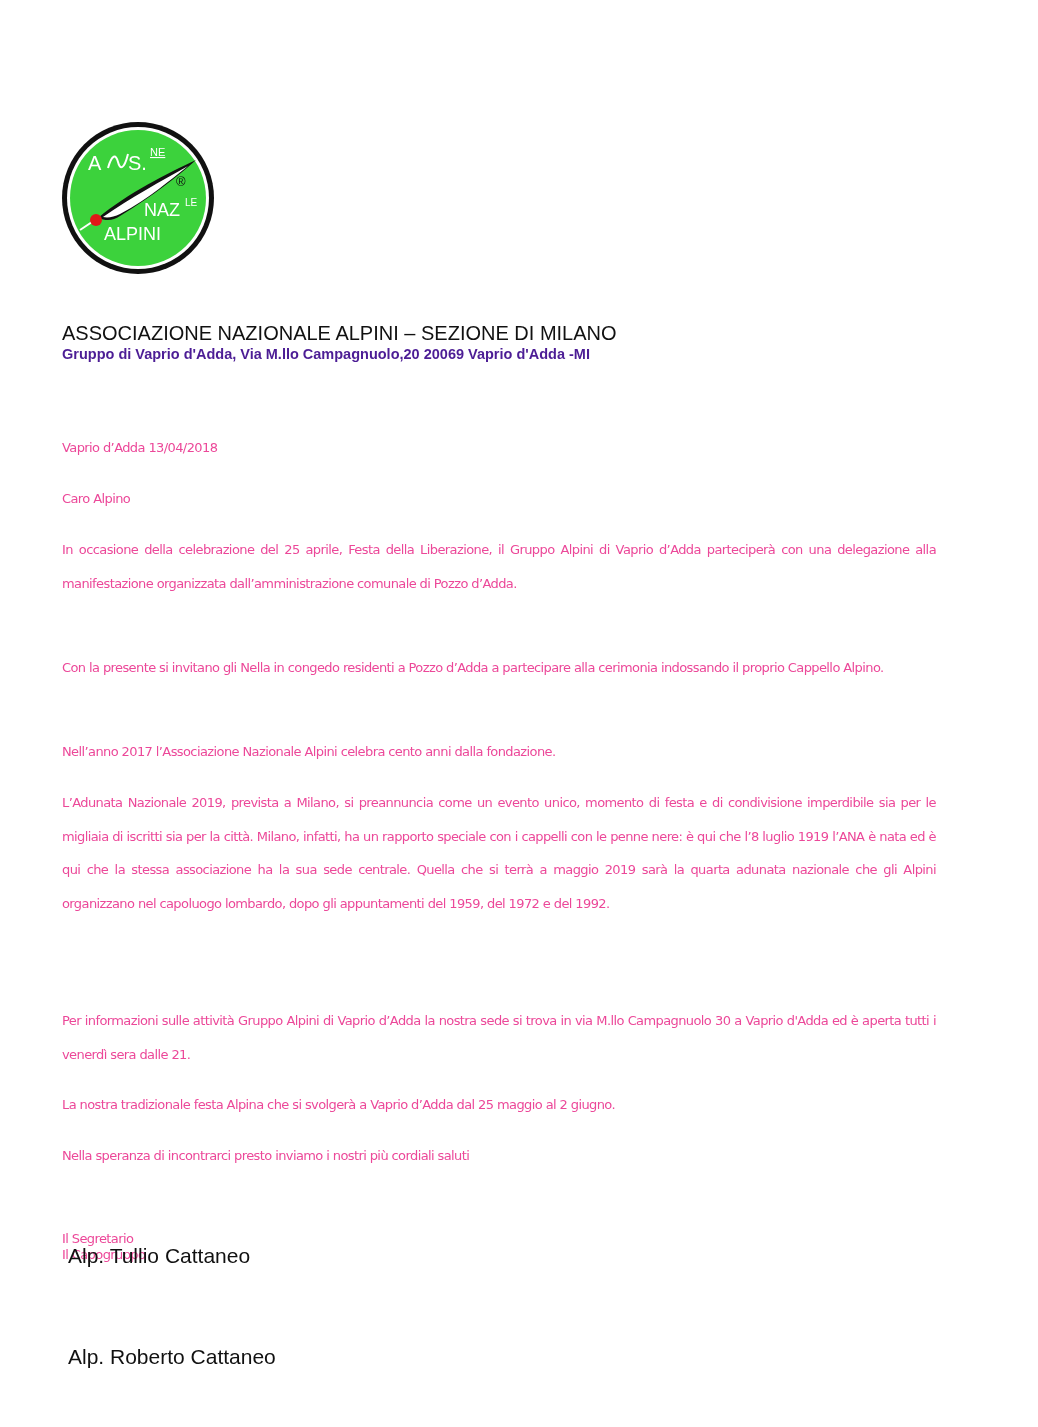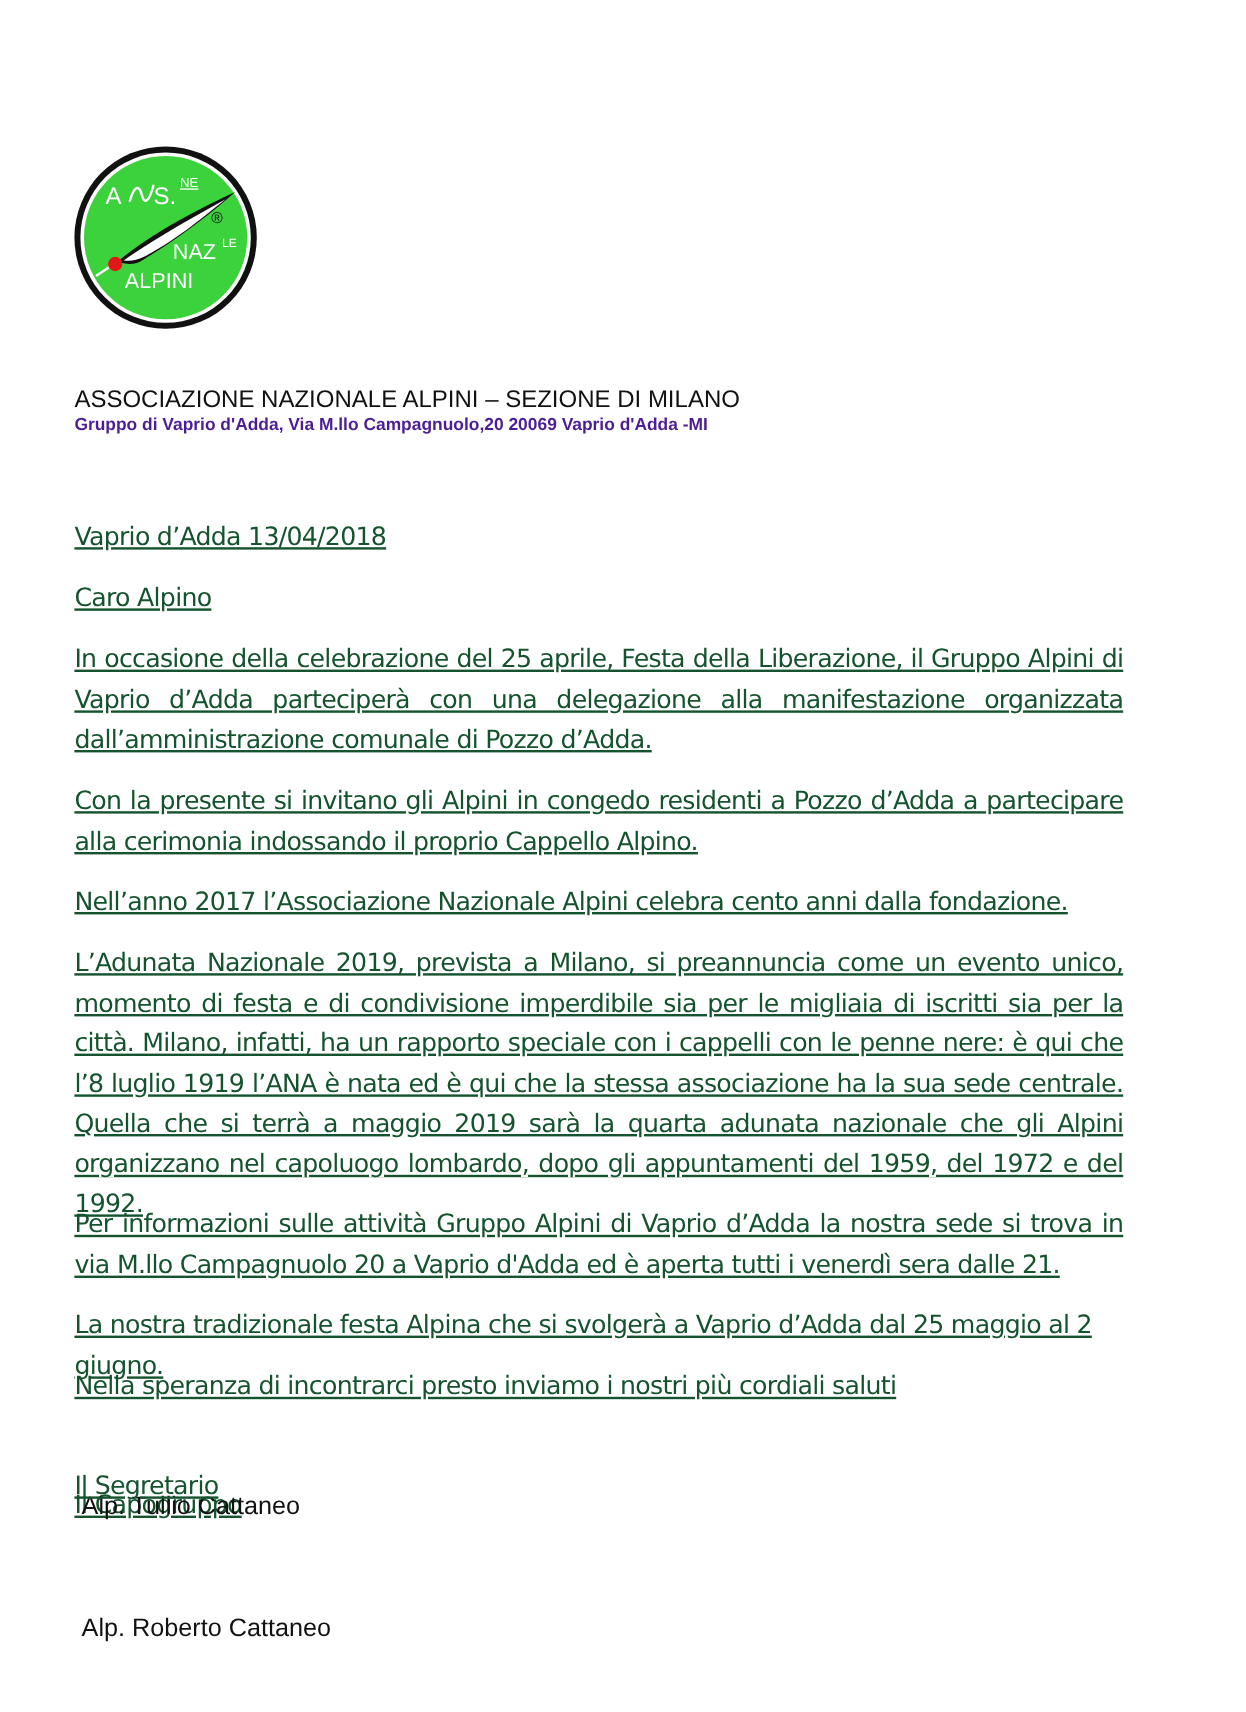--- a/index.html
+++ b/index.html
@@ -1,21 +1,21 @@
 <!DOCTYPE html>
 <html><head>
 <meta charset="utf-8">
 <style>
   html, body { margin: 0; padding: 0; background: #ffffff; }
   body { width: 1038px; height: 1427px; position: relative; overflow: hidden; color: #111; }
   .logo { position: absolute; left: 58px; top: 118px; width: 160px; height: 160px; }
   .logo svg { width: 160px; height: 160px; display: block; }
   .org-title { position: absolute; left: 62px; top: 322px; font-family: "Liberation Sans", sans-serif; font-weight: normal; font-size: 20px; letter-spacing: 0; color: #111; white-space: nowrap; }
   .org-address { position: absolute; left: 62px; top: 346px; font-family: "Liberation Sans", sans-serif; font-weight: bold; font-size: 14.5px; color: #4c1d95; white-space: nowrap; }
-  .body-text { position: absolute; left: 62px; width: 874px; font-family: "DejaVu Sans", sans-serif; font-size: 21px; line-height: 33.5px; color: #14532d; letter-spacing: -0.6px; word-spacing: 0px; text-decoration: underline; }
+  .body-text { position: absolute; left: 62px; width: 874px; font-family: "DejaVu Sans", sans-serif; font-size: 13px; line-height: 33.5px; color: #ec4899; letter-spacing: -0.6px; word-spacing: 0px; }
   .justify-last { text-align: justify; text-align-last: left; }
   .sig-name { position: absolute; left: 68px; font-family: "Liberation Sans", sans-serif; font-size: 21px; color: #111; white-space: nowrap; }
 </style>
 </head>
 <body>
 
 <div class="logo">
   <svg viewBox="0 0 160 160">
     <circle cx="80" cy="80" r="76" fill="#111111"></circle>
     <circle cx="80" cy="80" r="71" fill="#ffffff"></circle>
@@ -38,23 +38,23 @@
   </svg>
 </div>
 
 <div class="org-title">ASSOCIAZIONE NAZIONALE ALPINI – SEZIONE DI MILANO</div>
 <div class="org-address">Gruppo di Vaprio d'Adda, Via M.llo Campagnuolo,20 20069 Vaprio d'Adda -MI</div>
 
 <div class="body-text" style="top:431px;">Vaprio d’Adda 13/04/2018</div>
 <div class="body-text" style="top:482px;">Caro Alpino</div>
 
 <div class="body-text justify-last" style="top:533px;">In occasione della celebrazione del 25 aprile, Festa della Liberazione, il Gruppo Alpini di Vaprio d’Adda parteciperà con una delegazione alla manifestazione organizzata dall’amministrazione comunale di Pozzo d’Adda.</div>
-<div class="body-text justify-last" style="top:651px;">Con la presente si invitano gli Alpini in congedo residenti a Pozzo d’Adda a partecipare alla cerimonia indossando il proprio Cappello Alpino.</div>
+<div class="body-text justify-last" style="top:651px;">Con la presente si invitano gli Nella in congedo residenti a Pozzo d’Adda a partecipare alla cerimonia indossando il proprio Cappello Alpino.</div>
 <div class="body-text" style="top:735px;">Nell’anno 2017 l’Associazione Nazionale Alpini celebra cento anni dalla fondazione.</div>
 <div class="body-text justify-last" style="top:786px;">L’Adunata Nazionale 2019, prevista a Milano, si preannuncia come un evento unico, momento di festa e di condivisione imperdibile sia per le migliaia di iscritti sia per la città. Milano, infatti, ha un rapporto speciale con i cappelli con le penne nere: è qui che l’8 luglio 1919 l’ANA è nata ed è qui che la stessa associazione ha la sua sede centrale. Quella che si terrà a maggio 2019 sarà la quarta adunata nazionale che gli Alpini organizzano nel capoluogo lombardo, dopo gli appuntamenti del 1959, del 1972 e del 1992.</div>
-<div class="body-text justify-last" style="top:1004px;">Per informazioni sulle attività Gruppo Alpini di Vaprio d’Adda la nostra sede si trova in via M.llo Campagnuolo 20 a Vaprio d'Adda ed è aperta tutti i venerdì sera dalle 21.</div>
+<div class="body-text justify-last" style="top:1004px;">Per informazioni sulle attività Gruppo Alpini di Vaprio d’Adda la nostra sede si trova in via M.llo Campagnuolo 30 a Vaprio d'Adda ed è aperta tutti i venerdì sera dalle 21.</div>
 <div class="body-text" style="top:1088px;">La nostra tradizionale festa Alpina che si svolgerà a Vaprio d’Adda dal 25 maggio al 2 giugno.</div>
 <div class="body-text" style="top:1139px;">Nella speranza di incontrarci presto inviamo i nostri più cordiali saluti</div>
 
 <div class="body-text" style="top:1190px;margin-top:48px;">Il Capogruppo</div>
 <div class="sig-name" style="top:1244px;">Alp. Tullio Cattaneo</div>
 <div class="body-text" style="top:1222px;">Il Segretario</div>
 <div class="sig-name" style="top:1345px;">Alp. Roberto Cattaneo</div>
 
 </body></html>

